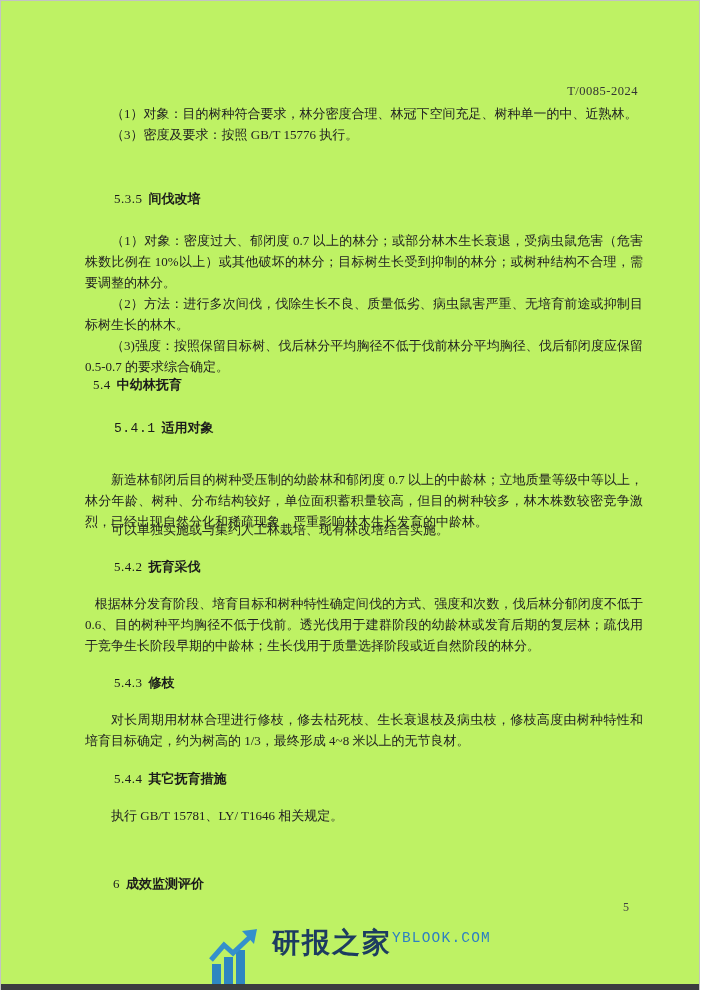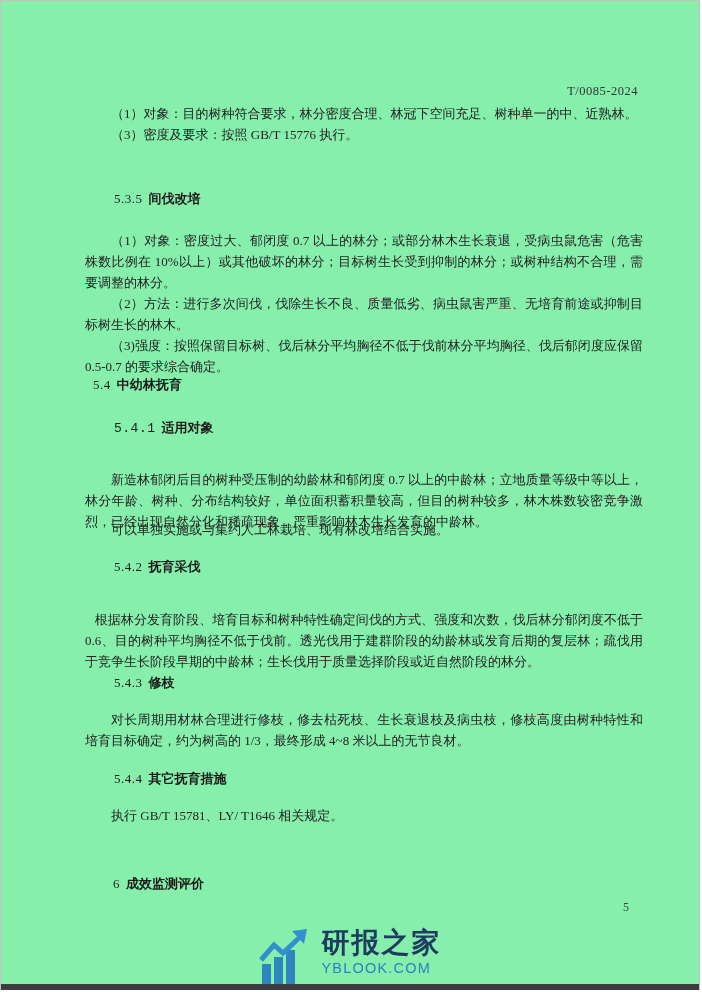--- a/index.html
+++ b/index.html
@@ -8,21 +8,21 @@
     width: 702px;
     height: 992px;
     background: #ffffff;
     font-family: "Liberation Serif", "DejaVu Serif", serif;
     overflow: hidden;
   }
   .page {
     position: relative;
     width: 700px;
     height: 990px;
-    background: #86efac;
+    background: #bef264;
     border-top: 1px solid #c3c3c3;
     border-left: 1px solid #c3c3c3;
     border-right: 1px solid #c3c3c3;
     box-sizing: border-box;
   }
   .abs { position: absolute; }
   .body-text {
     left: 84px;
     width: 558px;
     font-size: 13px;
@@ -59,30 +59,30 @@
   .watermark {
     top: 927px;
     left: 0;
     width: 100%;
     display: flex;
     justify-content: center;
     align-items: flex-start;
   }
   .wm-inner { display: flex; align-items: flex-start; }
   .wm-icon { width: 56px; height: 56px; margin-right: 7px; }
-  .wm-text { display: flex; flex-direction: column; }
+  .wm-text { display: flex; }
   .wm-title {
     font-family: "Liberation Sans", sans-serif;
     font-weight: 700;
     font-size: 28px;
     line-height: 30px;
     letter-spacing: 2px;
   }
   .wm-domain {
-    font-family: Liberation Sans, sans-serif;
+    font-family: Liberation Mono, monospace;
     font-size: 14.5px;
     line-height: 17px;
     letter-spacing: 1.2px;
     margin-top: 2px;
   }
   .bottom-bar {
     position: absolute;
     left: 0;
     bottom: 0;
     width: 100%;
@@ -118,21 +118,21 @@
     <span class="h-num">5.4.1</span><span class="h-title">适用对象</span>
   </div>
 
   <div class="abs body-text indent-2" style="top:468px;">新造林郁闭后目的树种受压制的幼龄林和郁闭度 0.7 以上的中龄林；立地质量等级中等以上，林分年龄、树种、分布结构较好，单位面积蓄积量较高，但目的树种较多，林木株数较密竞争激烈，已经出现自然分化和稀疏现象，严重影响林木生长发育的中龄林。</div>
   <div class="abs body-text indent-2" style="top:518px;">可以单独实施或与集约人工林栽培、现有林改培结合实施。</div>
 
   <div class="abs heading sub-indent" style="top:555px;">
     <span class="h-num">5.4.2</span><span class="h-title">抚育采伐</span>
   </div>
 
-  <div class="abs body-text indent-075" style="top:592px;margin-top:16px;">根据林分发育阶段、培育目标和树种特性确定间伐的方式、强度和次数，伐后林分郁闭度不低于 0.6、目的树种平均胸径不低于伐前。透光伐用于建群阶段的幼龄林或发育后期的复层林；疏伐用于竞争生长阶段早期的中龄林；生长伐用于质量选择阶段或近自然阶段的林分。</div>
+  <div class="abs body-text indent-075" style="top:592px;">根据林分发育阶段、培育目标和树种特性确定间伐的方式、强度和次数，伐后林分郁闭度不低于 0.6、目的树种平均胸径不低于伐前。透光伐用于建群阶段的幼龄林或发育后期的复层林；疏伐用于竞争生长阶段早期的中龄林；生长伐用于质量选择阶段或近自然阶段的林分。</div>
 
   <div class="abs heading sub-indent" style="top:671px;">
     <span class="h-num">5.4.3</span><span class="h-title">修枝</span>
   </div>
 
   <div class="abs body-text indent-2" style="top:708px;">对长周期用材林合理进行修枝，修去枯死枝、生长衰退枝及病虫枝，修枝高度由树种特性和培育目标确定，约为树高的 1/3，最终形成 4~8 米以上的无节良材。</div>
 
   <div class="abs heading sub-indent" style="top:767px;">
     <span class="h-num">5.4.4</span><span class="h-title">其它抚育措施</span>
   </div>

